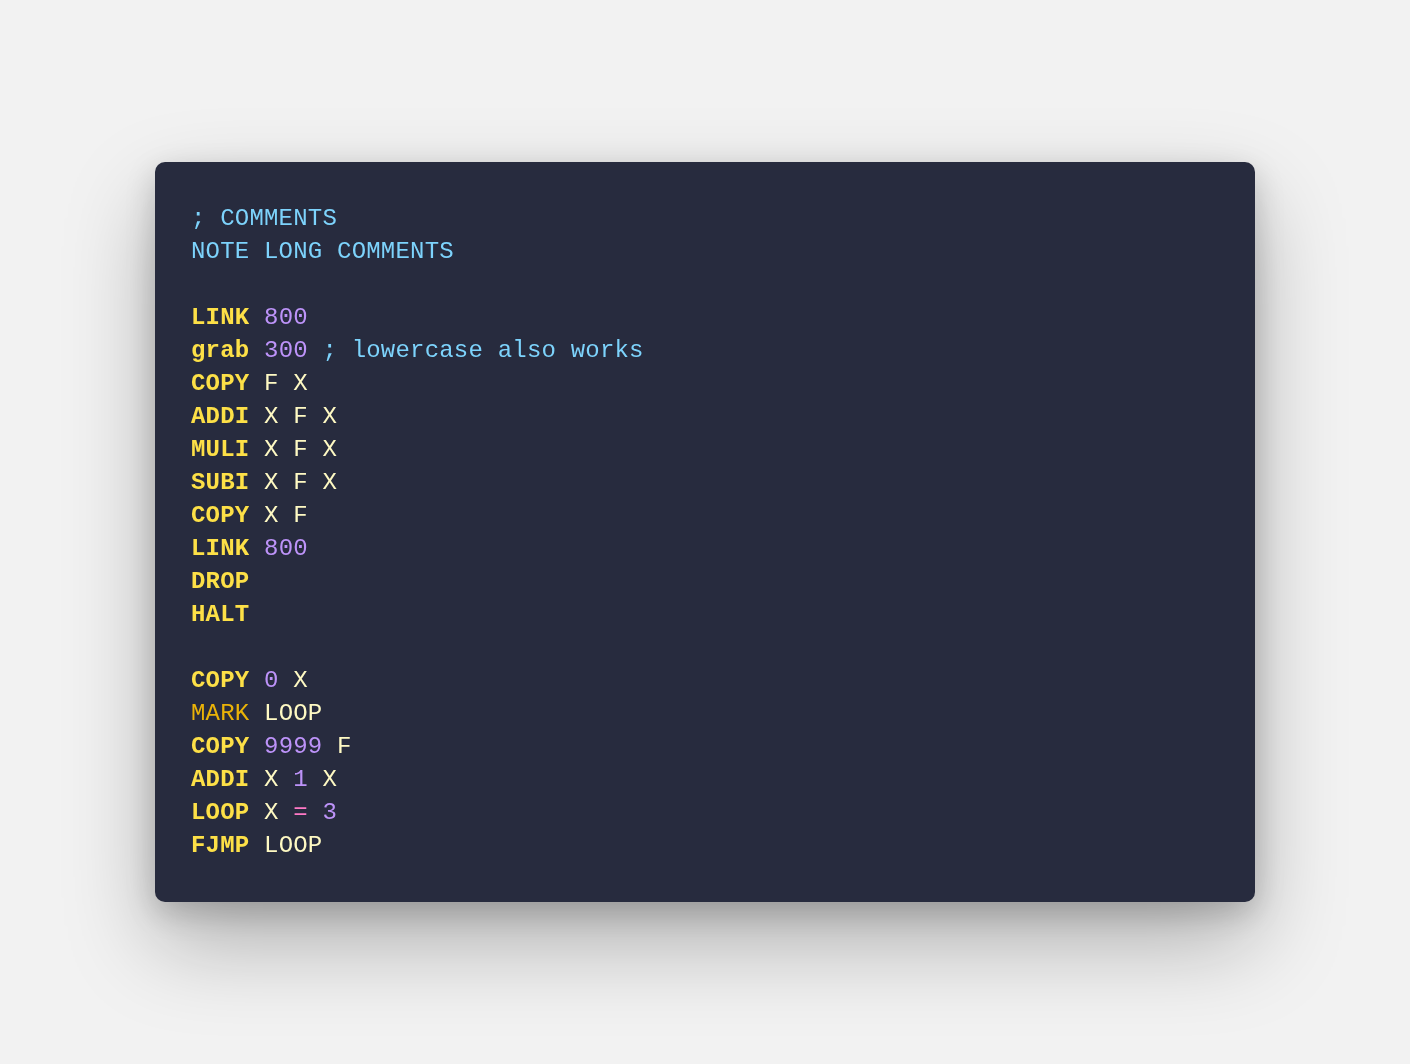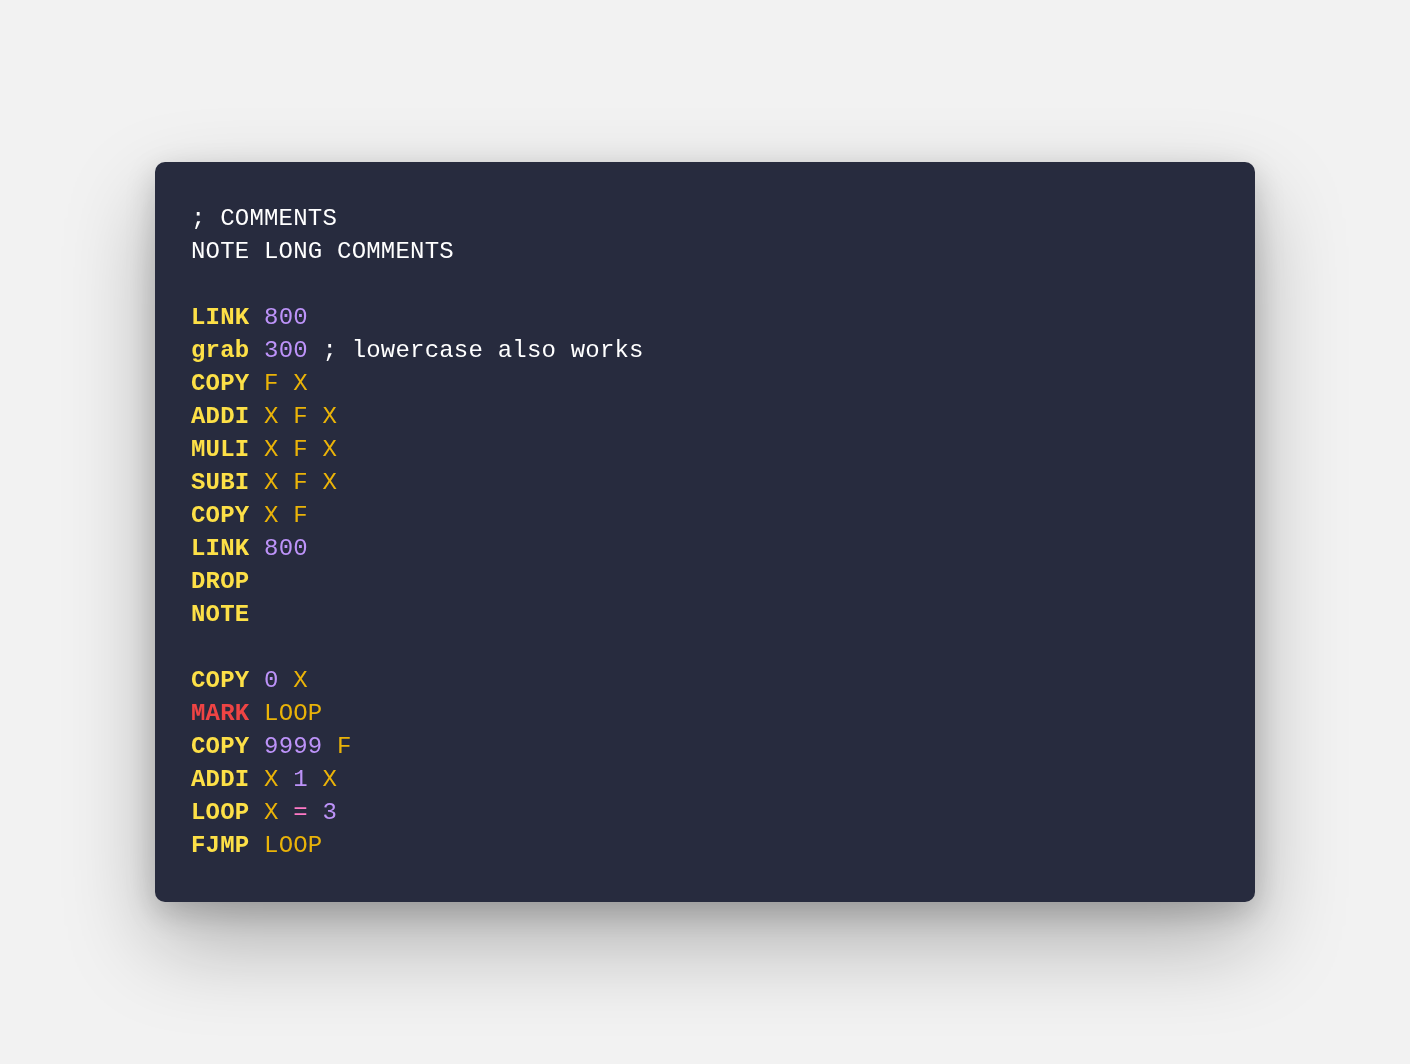--- a/index.html
+++ b/index.html
@@ -20,44 +20,44 @@
       padding: 40px 36px 40px 36px;
     }
     pre.code {
       font-family: ui-monospace, "SFMono-Regular", "SF Mono", Menlo, Consolas, "Liberation Mono", monospace;
       font-size: 24px;
       line-height: 33px;
       white-space: pre;
       color: #e9ecf1;
       letter-spacing: 0.2px;
     }
-    .tok-comment  { color: #ffffff; text-align: center; }
+    .tok-comment  { color: #7dd3fc; text-align: center; }
     .tok-keyword  { color: #fde047; font-weight: 600; }
-    .tok-mark     { color: #ef4444; font-weight: 700; }
+    .tok-mark     { color: #eab308; font-weight: 400; }
     .tok-number   { color: #bd93f9; }
     .tok-operator { color: #ff79c6; }
-    .tok-text     { color: #eab308; }
+    .tok-text     { color: #fef9c3; }
   </style>
 </head>
 <body>
 
 <div class="card">
   <pre class="code" id="code-block"><span><span class="tok-comment">; COMMENTS</span></span>
 <span><span class="tok-comment">NOTE LONG COMMENTS</span></span>
 <span></span>
 <span><span class="tok-keyword">LINK</span><span> </span><span class="tok-number">800</span></span>
 <span><span class="tok-keyword">grab</span><span> </span><span class="tok-number">300</span><span> </span><span class="tok-comment">; lowercase also works</span></span>
 <span><span class="tok-keyword">COPY</span><span> </span><span class="tok-text">F X</span></span>
 <span><span class="tok-keyword">ADDI</span><span> </span><span class="tok-text">X F X</span></span>
 <span><span class="tok-keyword">MULI</span><span> </span><span class="tok-text">X F X</span></span>
 <span><span class="tok-keyword">SUBI</span><span> </span><span class="tok-text">X F X</span></span>
 <span><span class="tok-keyword">COPY</span><span> </span><span class="tok-text">X F</span></span>
 <span><span class="tok-keyword">LINK</span><span> </span><span class="tok-number">800</span></span>
 <span><span class="tok-keyword">DROP</span></span>
-<span><span class="tok-keyword">NOTE</span></span>
+<span><span class="tok-keyword">HALT</span></span>
 <span></span>
 <span><span class="tok-keyword">COPY</span><span> </span><span class="tok-number">0</span><span> </span><span class="tok-text">X</span></span>
 <span><span class="tok-mark">MARK</span><span> </span><span class="tok-text">LOOP</span></span>
 <span><span class="tok-keyword">COPY</span><span> </span><span class="tok-number">9999</span><span> </span><span class="tok-text">F</span></span>
 <span><span class="tok-keyword">ADDI</span><span> </span><span class="tok-text">X</span><span> </span><span class="tok-number">1</span><span> </span><span class="tok-text">X</span></span>
 <span><span class="tok-keyword">LOOP</span><span> </span><span class="tok-text">X</span><span> </span><span class="tok-operator">=</span><span> </span><span class="tok-number">3</span></span>
 <span><span class="tok-keyword">FJMP</span><span> </span><span class="tok-text">LOOP</span></span></pre>
 </div>
 
 </body></html>

